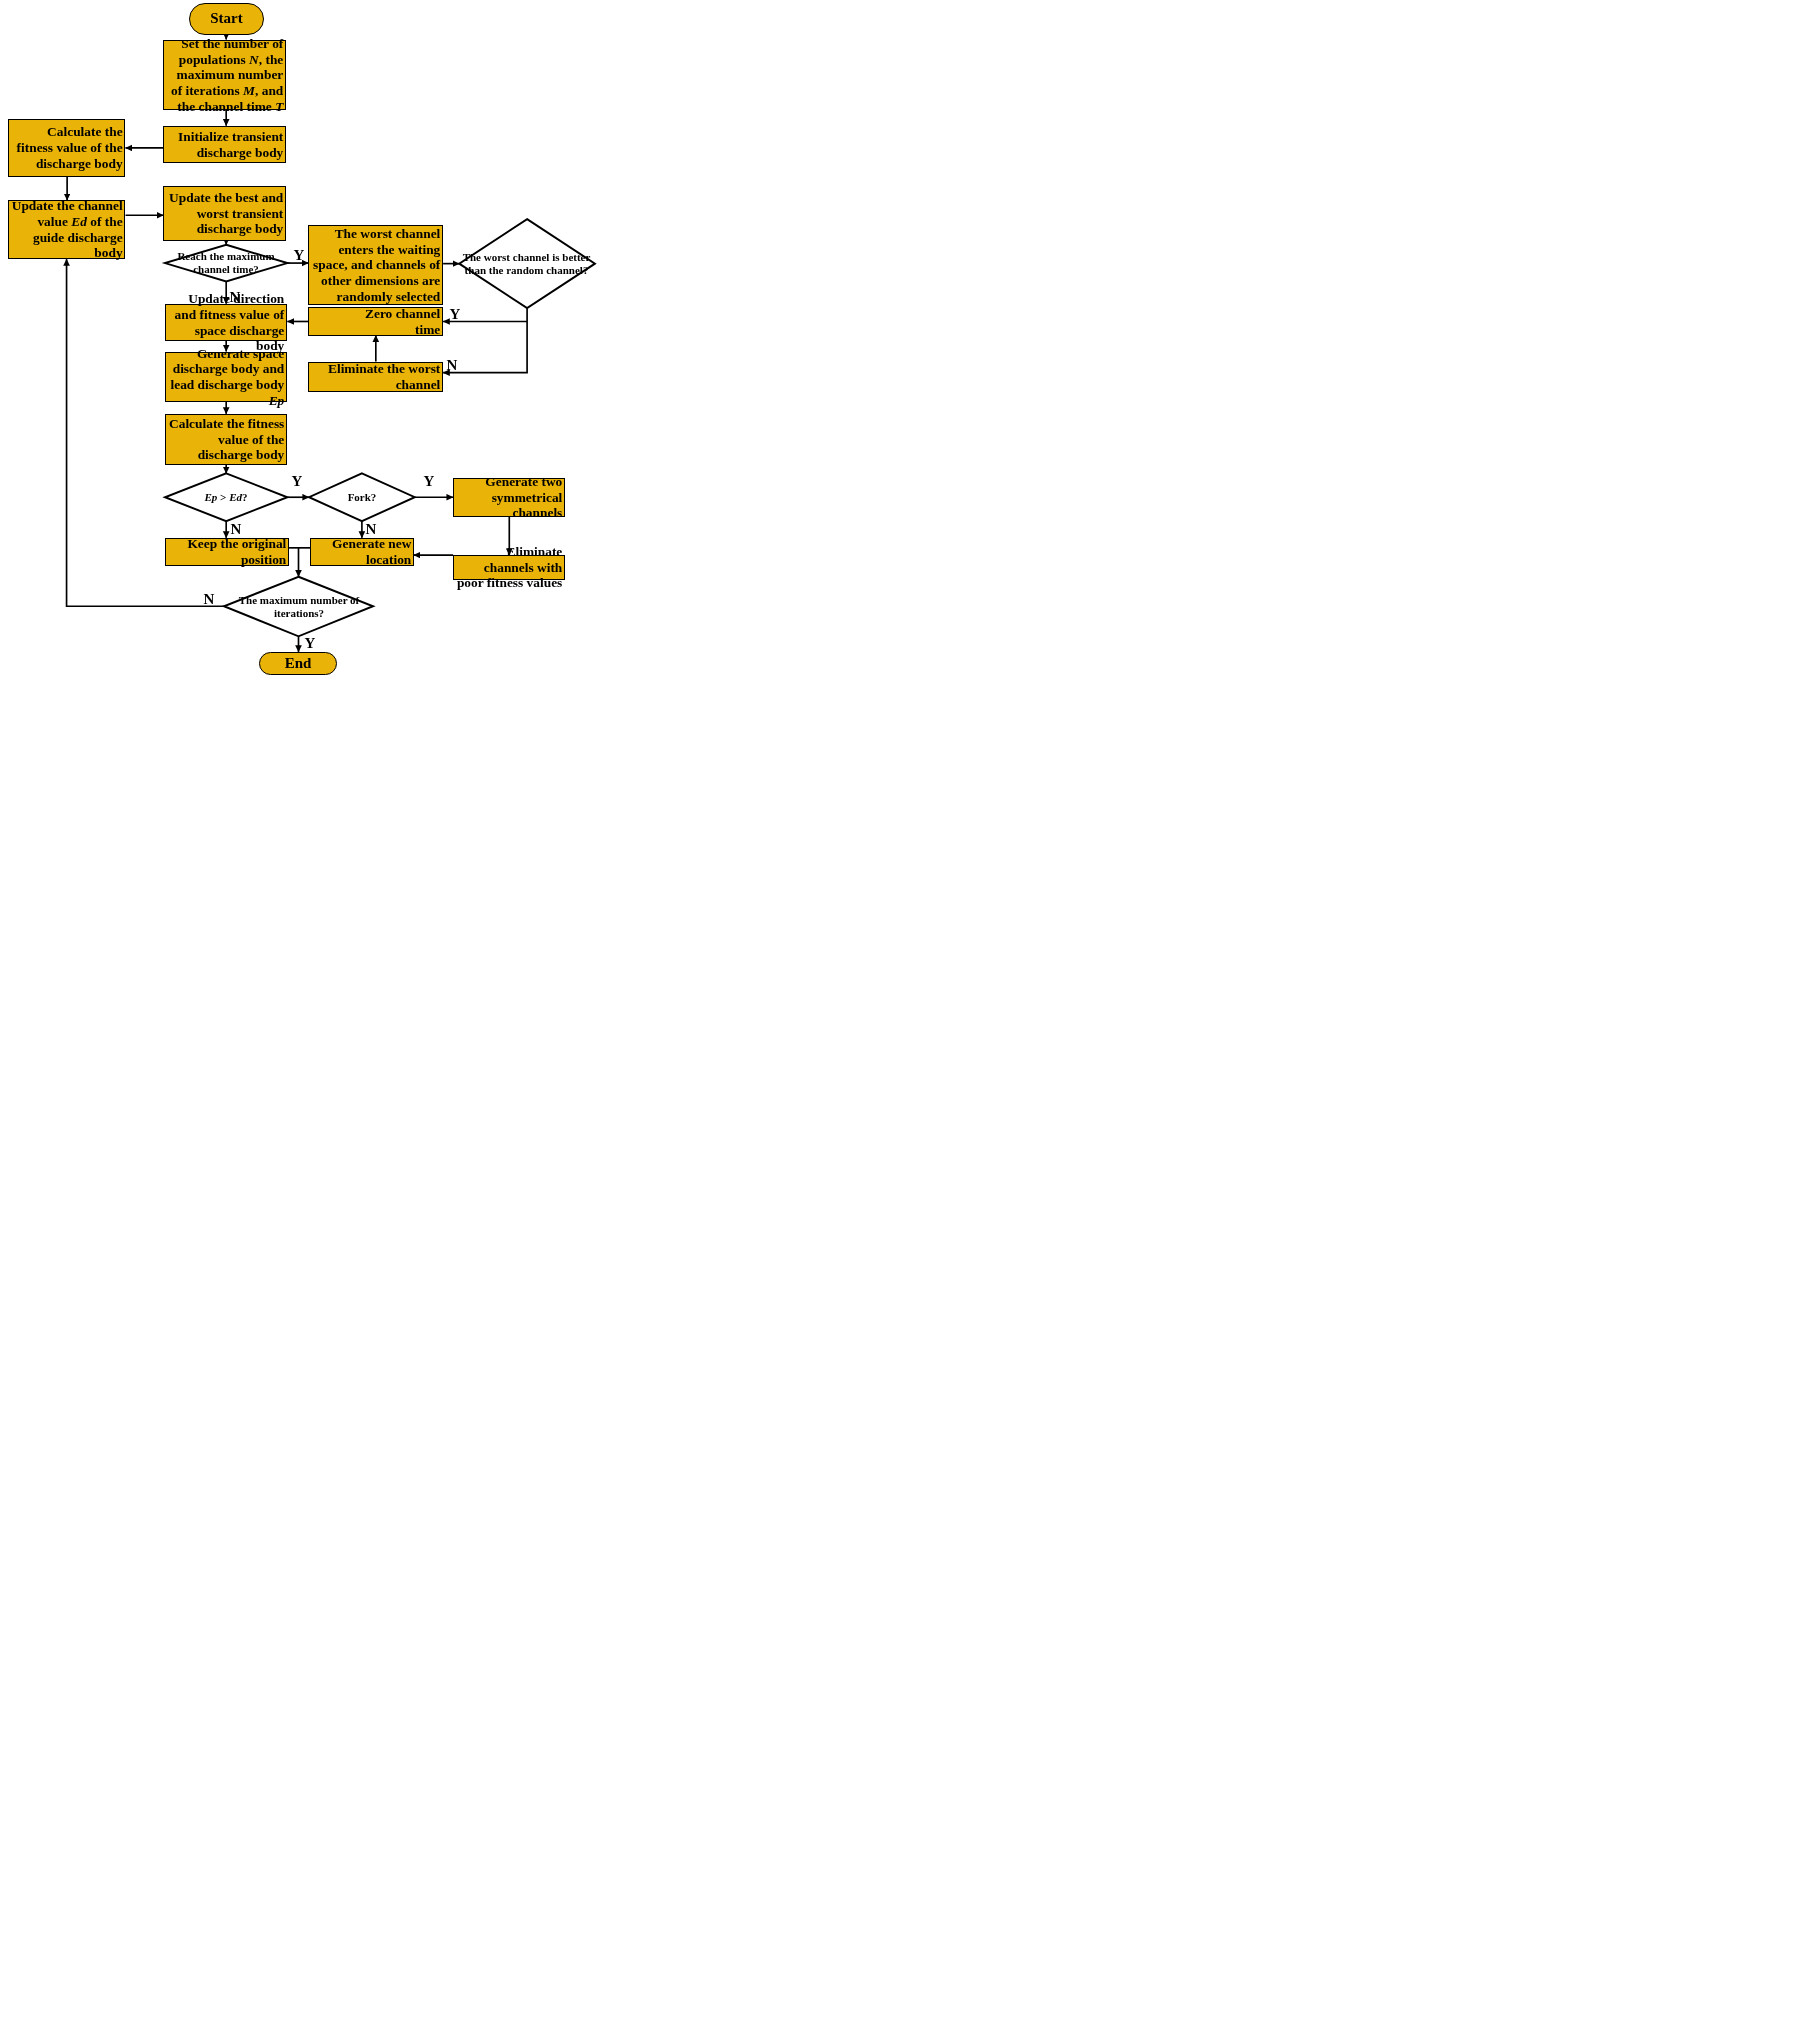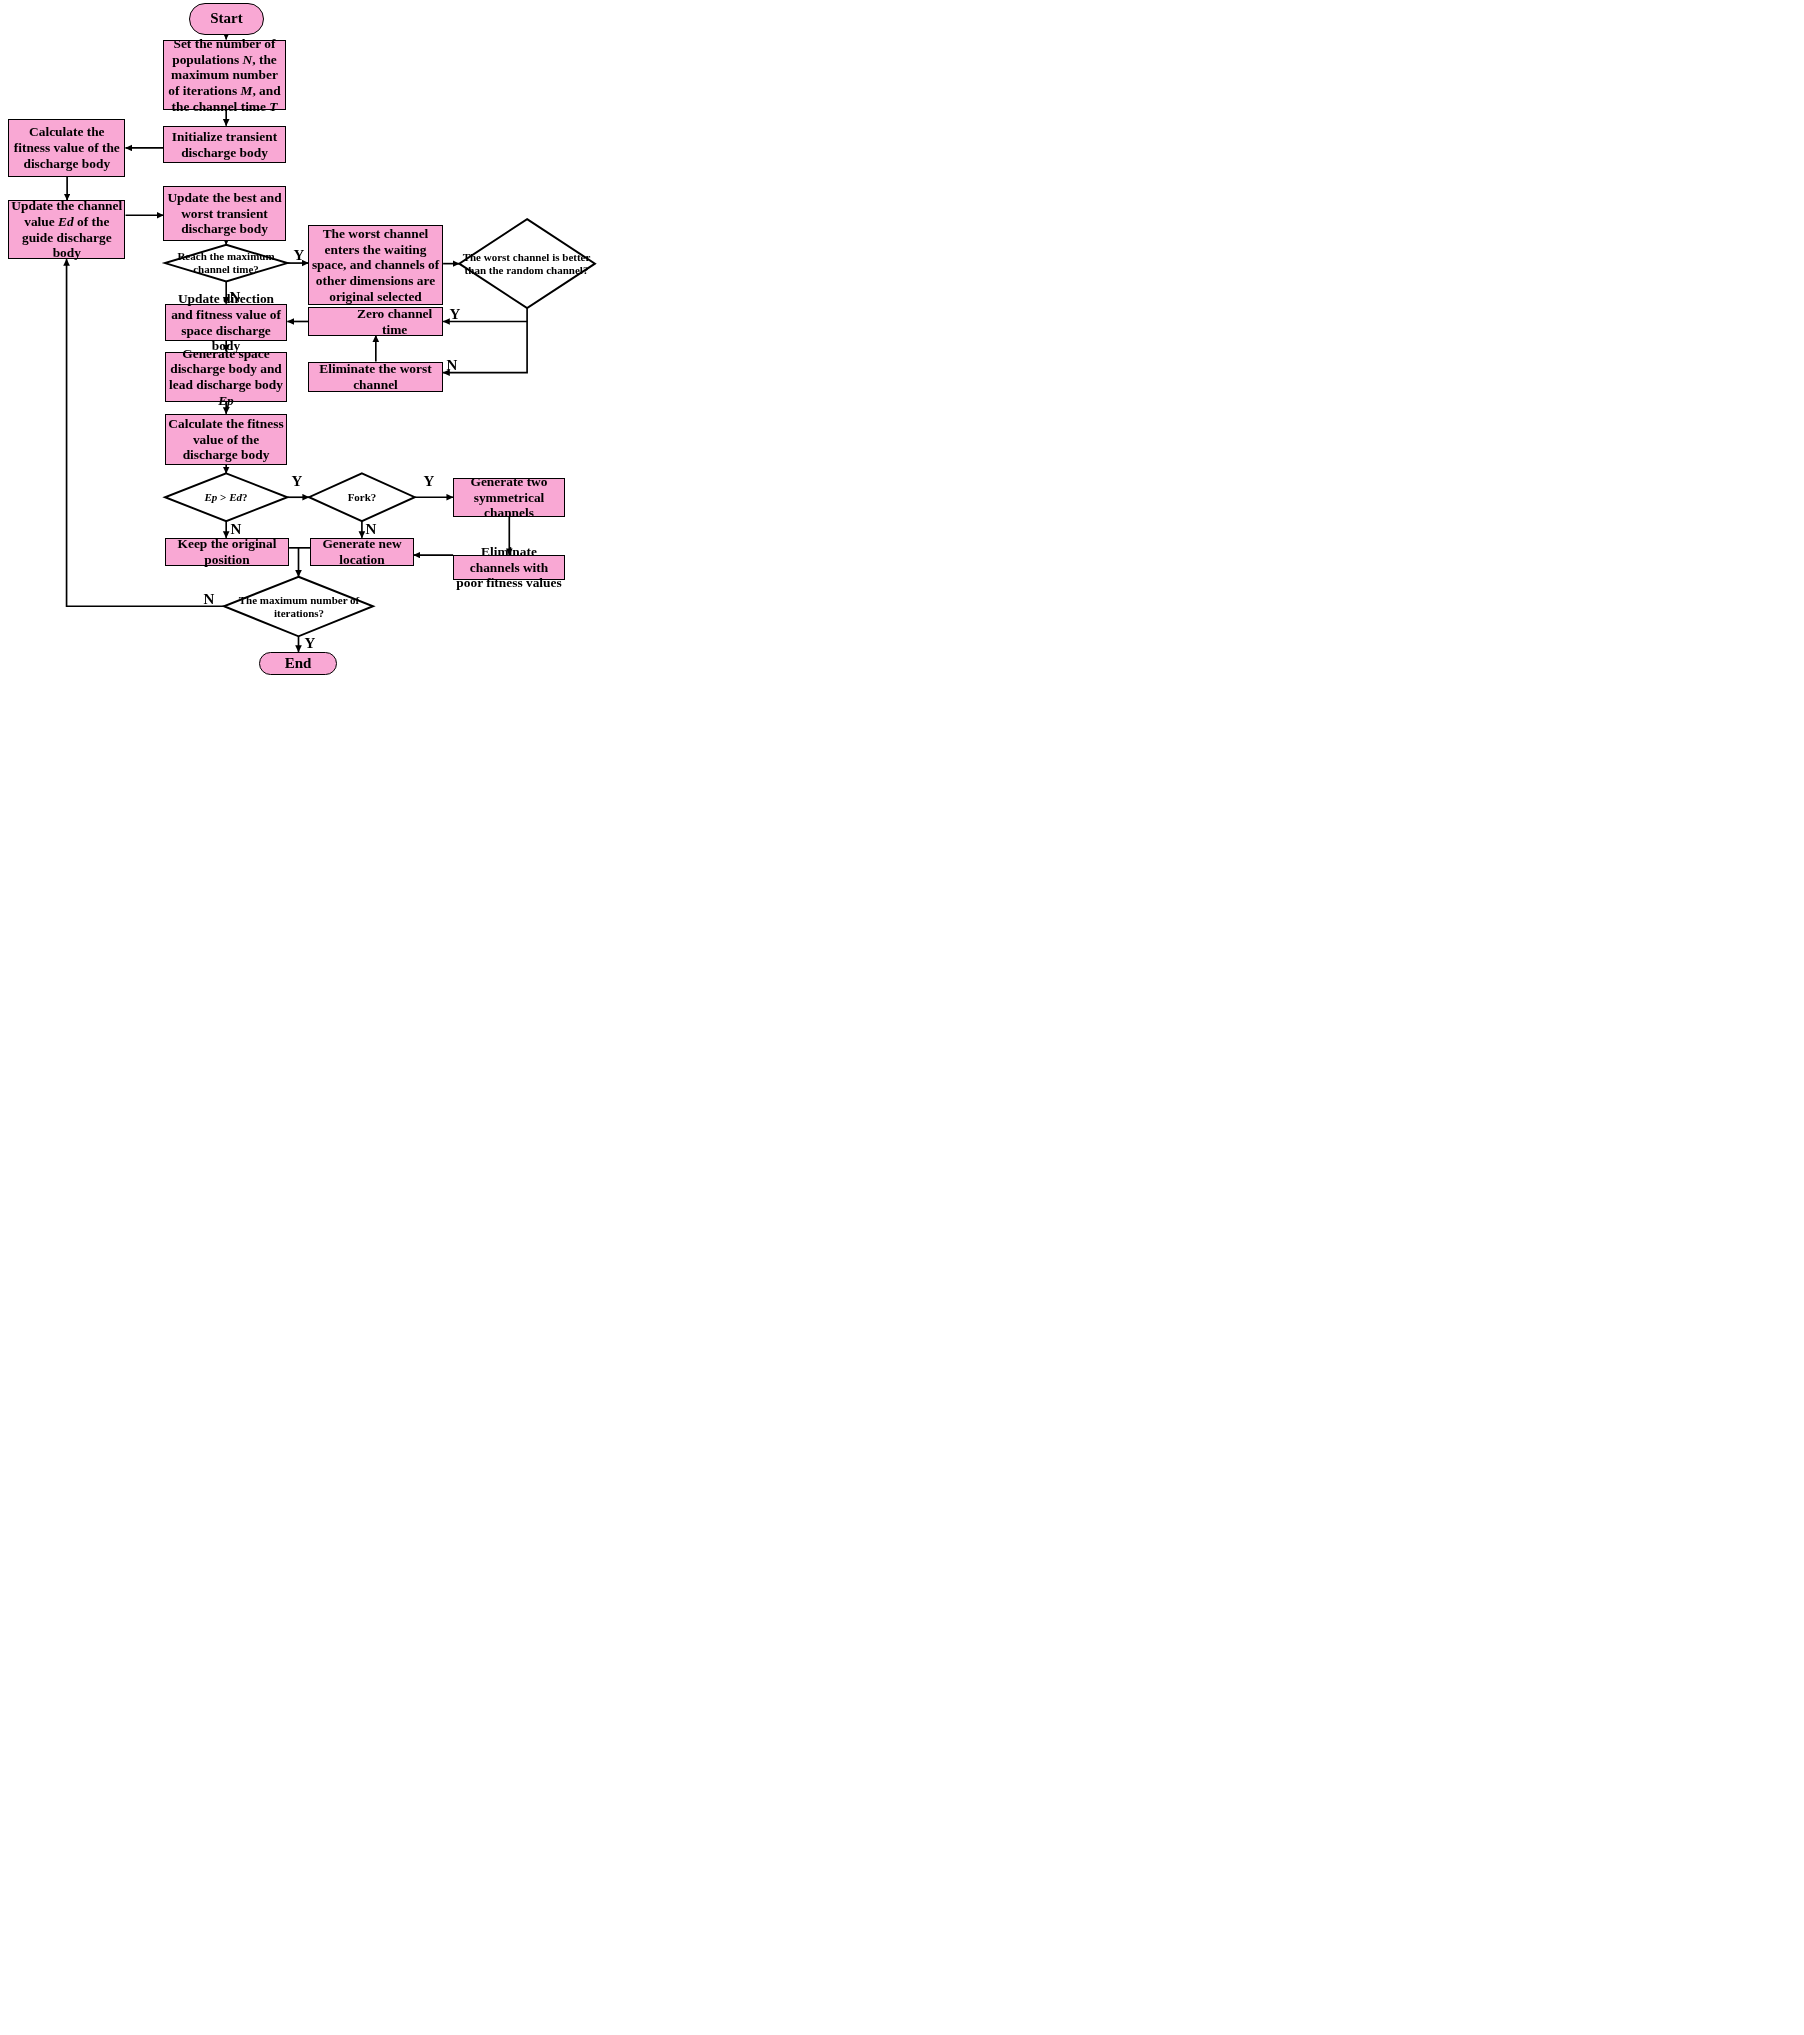--- a/index.html
+++ b/index.html
@@ -7,24 +7,24 @@
     position:relative;
     width:602px;height:678px;
     background:#ffffff;
     font-family:"Liberation Serif","DejaVu Serif",serif;
     color:#000;
   }
   #edges{position:absolute;left:0;top:0;width:602px;height:678px;}
   .node{
     position:absolute;
     box-sizing:border-box;
-    background:#f9a8d4;
+    background:#eab308;
     border:1.7px solid #000;
     display:flex;align-items:center;justify-content:center;
-    text-align:center;
+    text-align:right;
     font-weight:bold;
     font-size:13.4px;line-height:1.17;
     padding:0 1.7px;
     overflow:visible;
   }
   .terminator{border-radius:16px;font-size:15px;}
   .dtext{
     position:absolute;
     display:flex;align-items:center;justify-content:center;
     text-align:center;
@@ -94,21 +94,21 @@
   <div class="node" style="left:8.3px;top:119px;width:117px;height:58px;">Calculate the fitness value of the discharge body</div>
 
   <div class="node" style="left:163px;top:126px;width:123px;height:37px;">Initialize transient discharge body</div>
 
   <div class="node" style="left:8.3px;top:200px;width:117px;height:59px;">
       <span><span>Update the channel value </span><span style="font-style: italic;">Ed</span><span> of the guide discharge body</span></span>
     </div>
 
   <div class="node" style="left:163px;top:186px;width:123px;height:55px;">Update the best and worst transient discharge body</div>
 
-  <div class="node" style="left:308px;top:225px;width:135px;height:80px;">The worst channel enters the waiting space, and channels of other dimensions are original selected</div>
+  <div class="node" style="left:308px;top:225px;width:135px;height:80px;">The worst channel enters the waiting space, and channels of other dimensions are randomly selected</div>
 
   <div class="node" style="left:308px;top:307px;width:135px;height:29px;padding-left:40px;">Zero channel time</div>
 
   <div class="node" style="left:308px;top:362px;width:135px;height:30px;">Eliminate the worst channel</div>
 
   <div class="node" style="left:165px;top:304px;width:122px;height:37px;">Update direction and fitness value of space discharge body</div>
 
   <div class="node" style="left:165px;top:352px;width:122px;height:50px;">
       <span><span>Generate space discharge body and lead discharge body </span><span style="font-style: italic;">Ep</span></span>
     </div>

